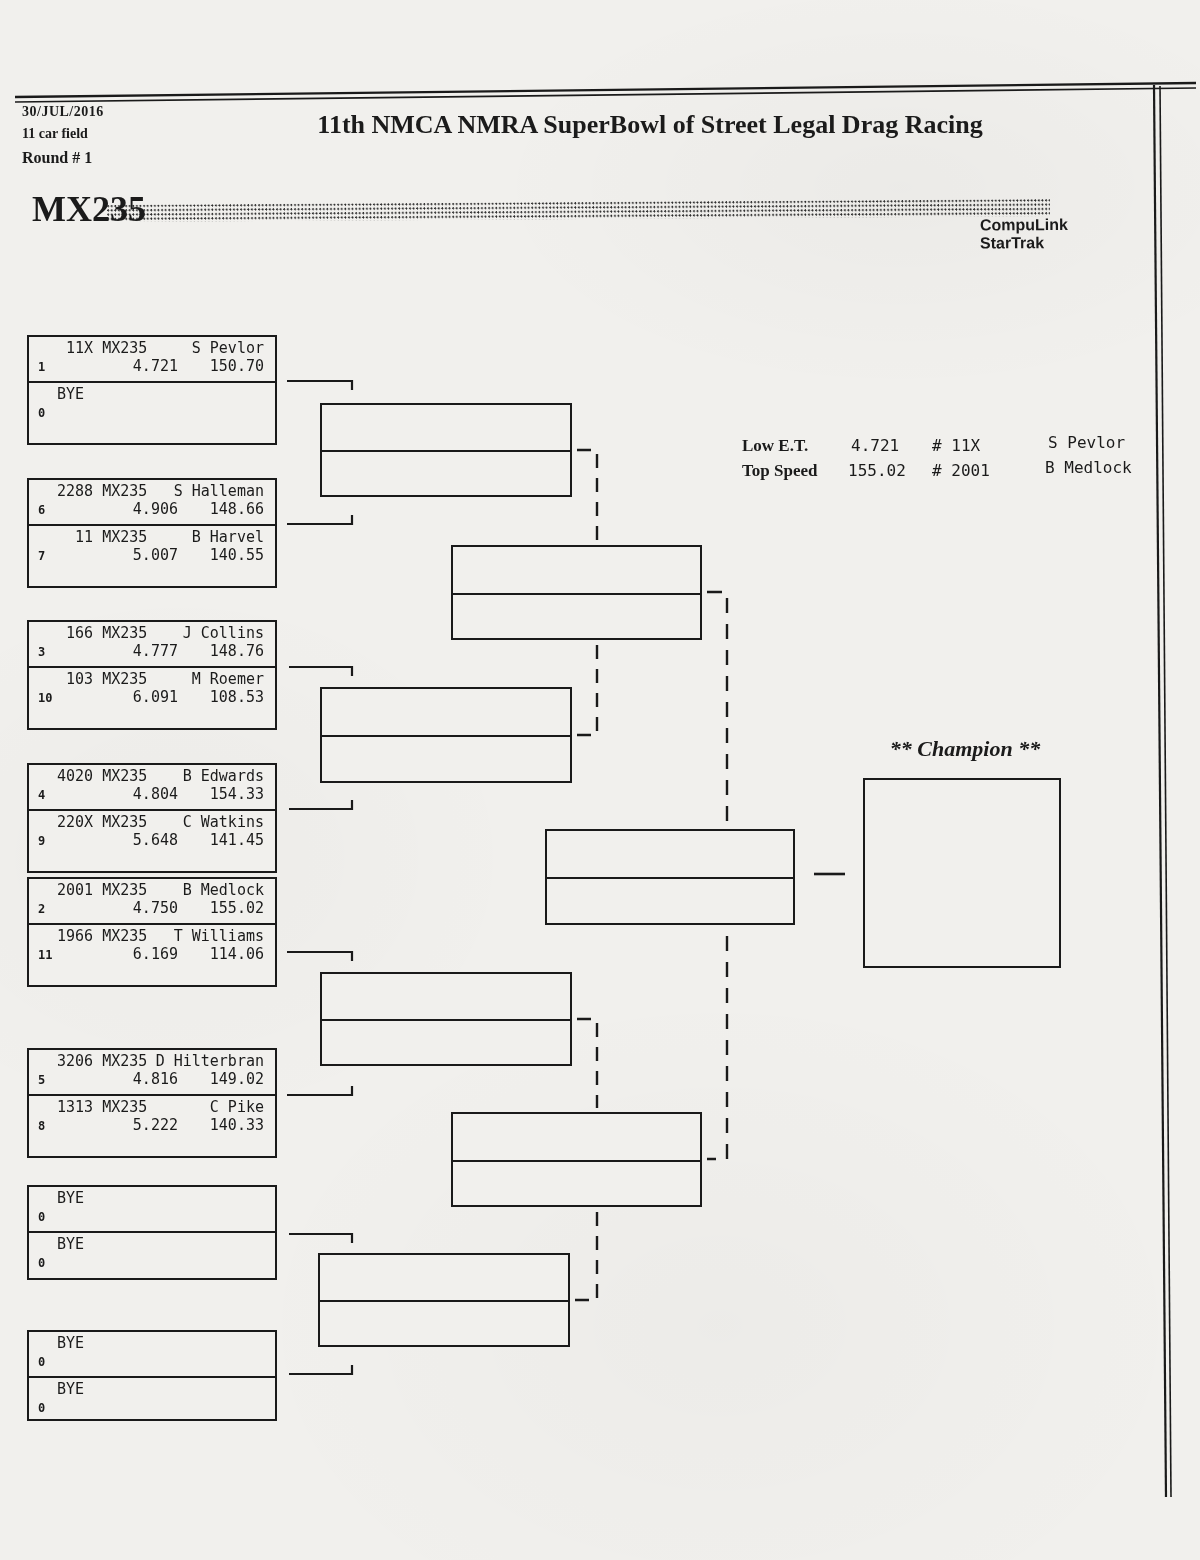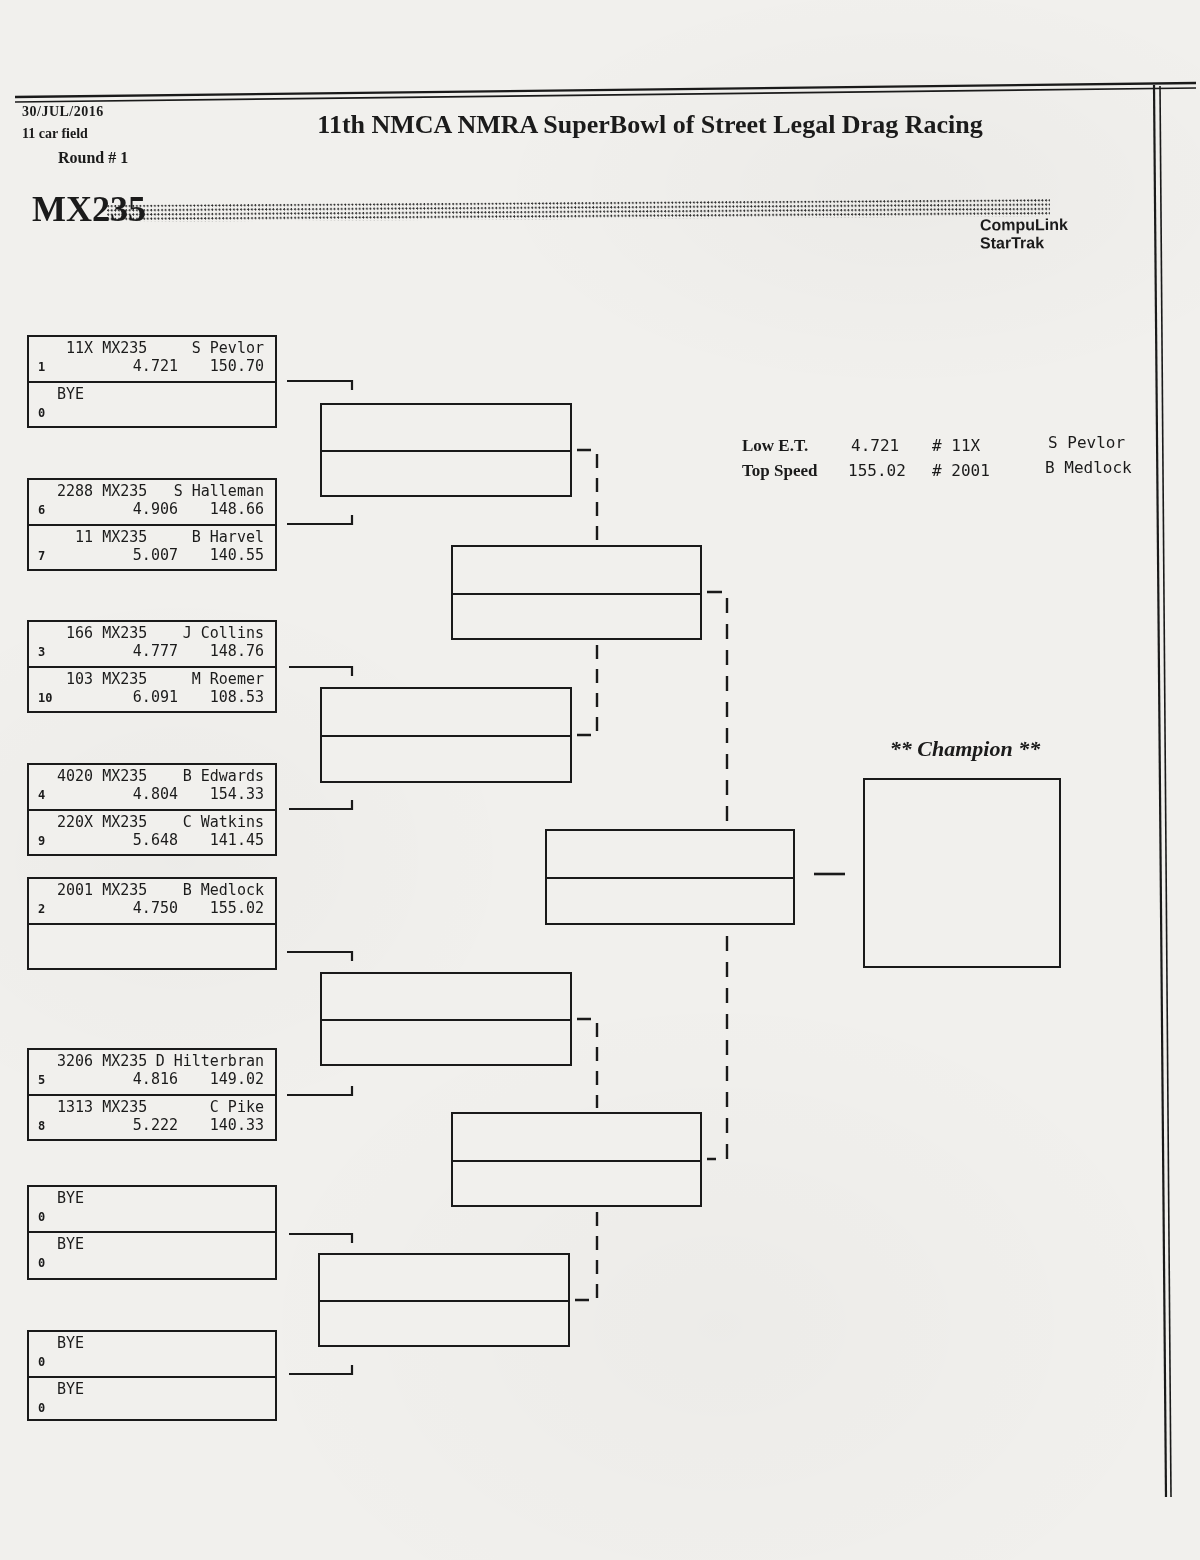--- a/index.html
+++ b/index.html
@@ -13,40 +13,40 @@
       radial-gradient(ellipse 700px 500px at 60% 85%, rgba(0,0,0,0.02), transparent 70%),
       #f1f0ed;
   }
   svg.lines { position:absolute; left:0; top:0; z-index:1; }
 
   
   .hdr-left { position:absolute; left:22px; top:104px; z-index:3;
               font-family:"Liberation Serif", serif; font-weight:bold; }
   .hdr-date  { font-size:14px; letter-spacing:0.5px; }
   .hdr-field { font-size:14px; margin-top:6px; }
-  .hdr-round { font-size:16px; margin-top:7px;margin-left:36px; }
+  .hdr-round { font-size:16px; margin-top:7px; }
   .title { position:absolute; left:265px; top:110px; width:770px; text-align:center; z-index:3;
            font-family:"Liberation Serif", serif; font-weight:bold; font-size:26px; }
   .class-name { position:absolute; left:32px; top:188px; z-index:3;
                 font-family:Liberation Serif, serif; font-weight:bold; font-size:36px; }
   .dotted-band { position:absolute; left:107px; top:202px; width:943px; height:17px; z-index:2;
     background-image: radial-gradient(circle at 1.2px 1.2px, #2b2b2b 0.9px, transparent 1.15px);
     background-size: 3.6px 4.3px;
     transform: rotate(-0.35deg); }
   .system { position:absolute; left:980px; top:216px; width:150px; z-index:3;
             font-family:"Liberation Sans", sans-serif; font-weight:bold; font-size:16px;
             transform: rotate(-0.4deg); }
 
   
   .rec-label { position:absolute; z-index:3; font-family:"Liberation Serif", serif;
                font-weight:bold; font-size:17px; }
   .rec-val { position:absolute; z-index:3; font-size:16px; }
 
   
-  .pair { position:absolute; left:27px; width:250px; height:93px; z-index:2;
+  .pair { position:absolute; left:27px; width:250px; height:110px; z-index:2;
           border:2px solid #1a1a1a; background:#f1f0ed; box-sizing:border-box; }
   .entry { height:44px; position:relative; }
   .entry.top { border-bottom:2px solid #1a1a1a; }
   .l1 { display:flex; justify-content:space-between; padding:2px 11px 0 28px;
         font-size:15px; }
   .id { white-space:pre; }
   .l2 { position:relative; height:20px; font-size:15px; }
   .seed { position:absolute; left:9px; top:3px; font-size:12px; font-weight:bold; }
   .et  { position:absolute; right:97px; top:0; }
   .spd { position:absolute; right:11px; top:0; }
@@ -218,20 +218,31 @@
       <div class="l1">
           <span class="id">2001 MX235</span>
           <span>B Medlock</span>
         </div>
       <div class="l2">
           <span class="seed">2</span>
           <span class="et">4.750</span>
           <span class="spd">155.02</span>
         </div>
     </div>
+    <div class="entry">
+      <div class="l1">
+          <span class="id">1966 MX235</span>
+          <span>T Williams</span>
+        </div>
+      <div class="l2">
+          <span class="seed">11</span>
+          <span class="et">6.169</span>
+          <span class="spd">114.06</span>
+        </div>
+    </div>
   </div>
 
   <div class="pair" style="top:1048px;">
     <div class="entry top">
       <div class="l1">
           <span class="id">3206 MX235</span>
           <span>D Hilterbran</span>
         </div>
       <div class="l2">
           <span class="seed">5</span>

